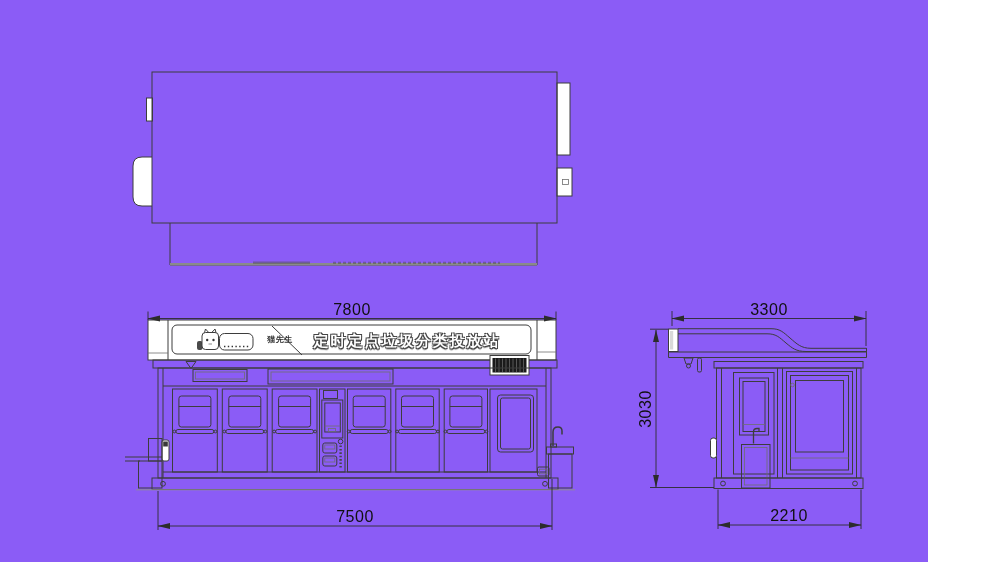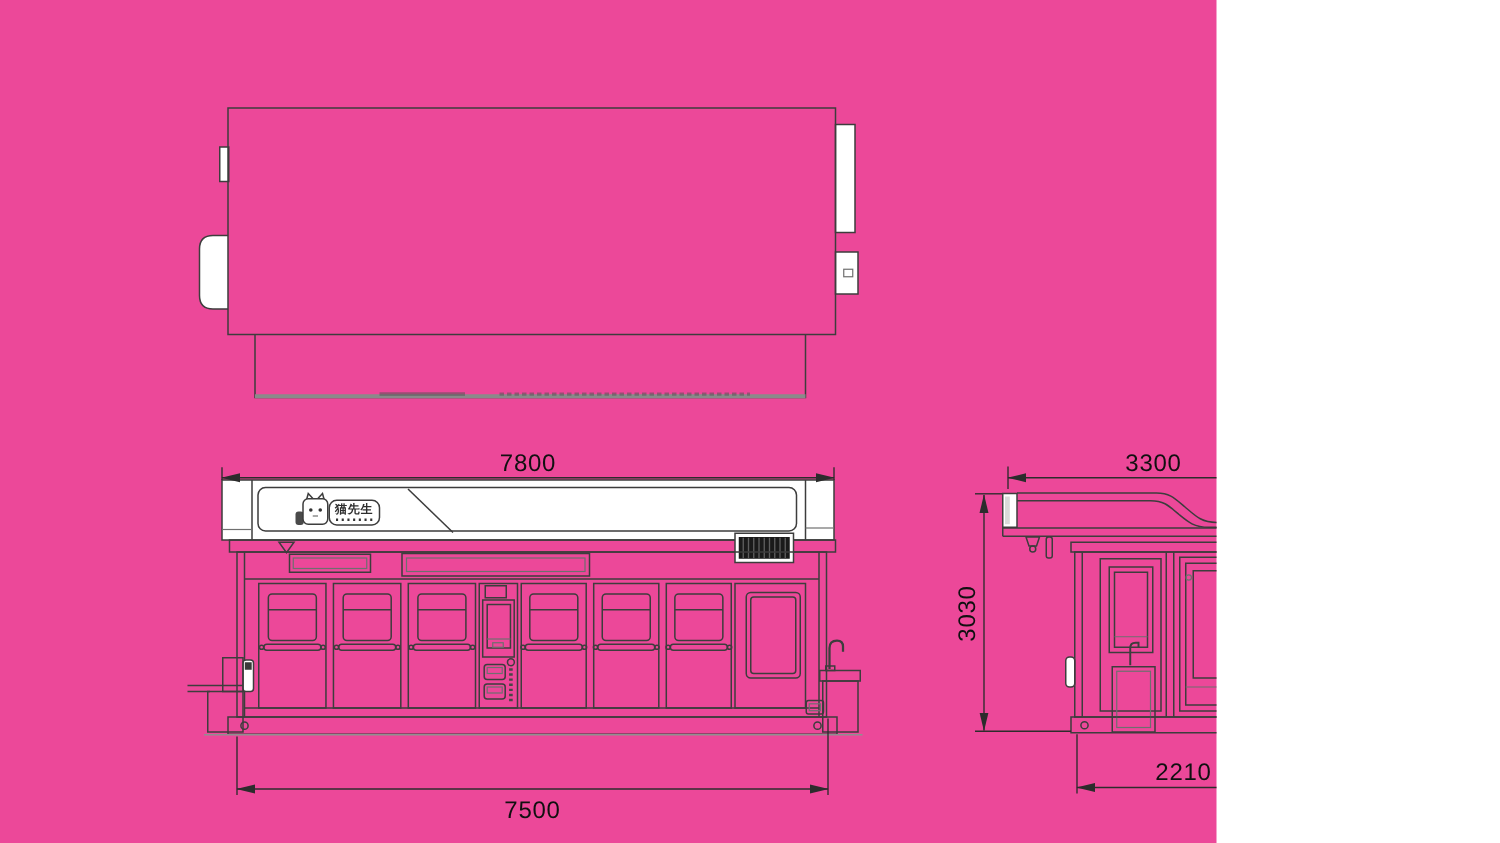--- a/index.html
+++ b/index.html
@@ -1,17 +1,17 @@
 <!DOCTYPE html>
 <html><head>
 <meta charset="utf-8">
 <style>
   html,body{margin:0;padding:0;background:#fff;}
   .canvas{
-    position:relative;width:811px;height:562px;background:#ec4899;overflow:hidden;
+    position:relative;width:928px;height:562px;background:#8b5cf6;overflow:hidden;
     font-family:"Liberation Sans", sans-serif;
   }
   svg{position:absolute;left:0;top:0;}
   .ln{stroke:#3d3d3d;stroke-width:1;fill:none;}
   .lnw{stroke:#3d3d3d;stroke-width:1;fill:#ffffff;}
   .thin{stroke:#6f6f6f;stroke-width:0.8;fill:none;}
   .dim{stroke:#2c2c2c;stroke-width:0.9;fill:none;}
   .dark{fill:#1a1a1a;stroke:none;}
   .gray{fill:#d9d9d9;stroke:none;}
   .dim-label{
@@ -20,21 +20,21 @@
   }
   .dim-label.v{transform:rotate(-90deg);}
   .banner-title{
     position:absolute;left:294px;top:330px;width:226px;height:22px;line-height:22px;
     text-align:center;font-size:15px;font-weight:bold;letter-spacing:2px;color:#ffffff;
     text-shadow:-1px -1px 0 #454545,1px -1px 0 #454545,-1px 1px 0 #454545,1px 1px 0 #454545,0 2px 1px #8a8a8a;
     white-space:nowrap;
   }
   .logo-text{
     position:absolute;left:220px;top:335px;width:32px;text-align:center;
-    font-size:8px;font-weight:bold;color:#2e2e2e;letter-spacing:0.5px;line-height:9px;
+    font-size:8px;font-weight:bold;color:#2e2e2e;letter-spacing:0.5px;line-height:9px;padding-left:44px;
   }
 </style>
 </head>
 <body>
 
 <div class="canvas">
 
 <svg width="1000" height="562" viewBox="0 0 1000 562">
   <defs>
     <marker id="arr" markerWidth="13" markerHeight="8" refX="12" refY="4" orient="auto-start-reverse" markerUnits="userSpaceOnUse">
@@ -301,20 +301,21 @@
     </g>
     <g>
       <line x1="718" y1="489.5" x2="718" y2="529" class="dim"></line>
       <line x1="861" y1="489.5" x2="861" y2="529" class="dim"></line>
       <line x1="718" y1="525" x2="861" y2="525" class="dim" marker-start="url(#arr)" marker-end="url(#arr)"></line>
     </g>
   </g>
 </svg>
 
 <span class="dim-label" style="left:312px;top:301px;width:80px;">7800</span>
-<span class="dim-label" style="left:315px;top:508px;width:80px;margin-top:24px;">7500</span>
+<span class="dim-label" style="left:315px;top:508px;width:80px;">7500</span>
 <span class="dim-label" style="left:729px;top:301px;width:80px;">3300</span>
 <span class="dim-label v" style="left:611px;top:400px;width:70px;">3030</span>
 <span class="dim-label" style="left:749px;top:507px;width:80px;">2210</span>
 
+<div class="banner-title">定时定点垃圾分类投放站</div>
 <div class="logo-text">猫先生</div>
 
 </div>
 
 </body></html>

